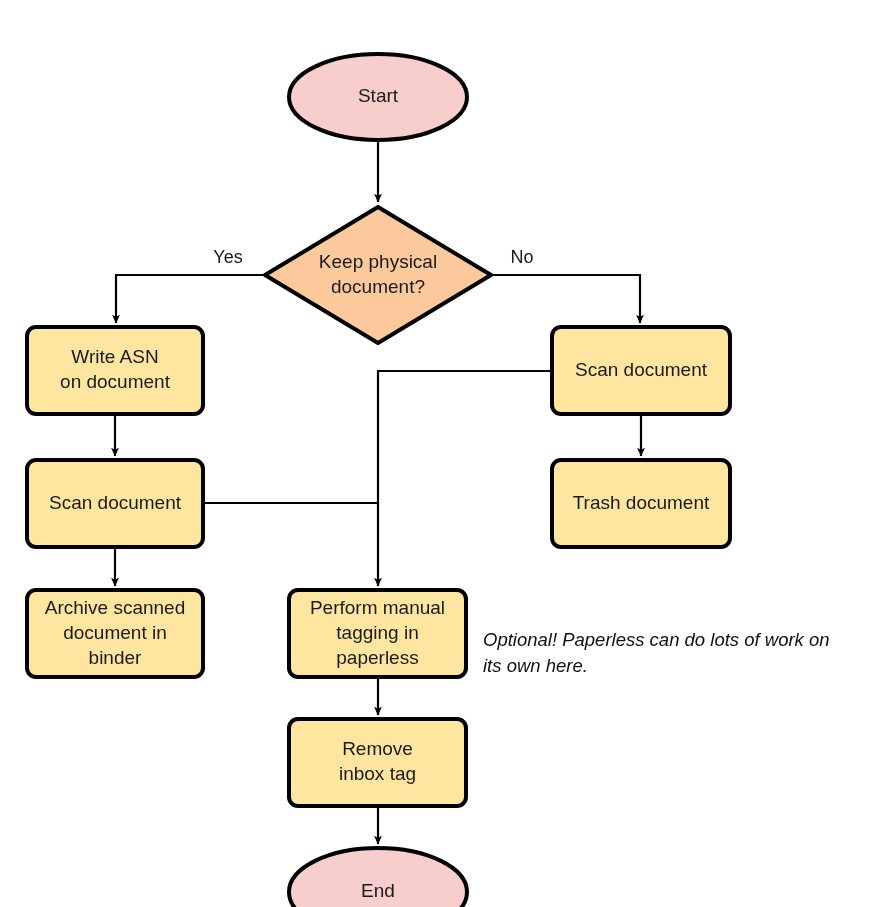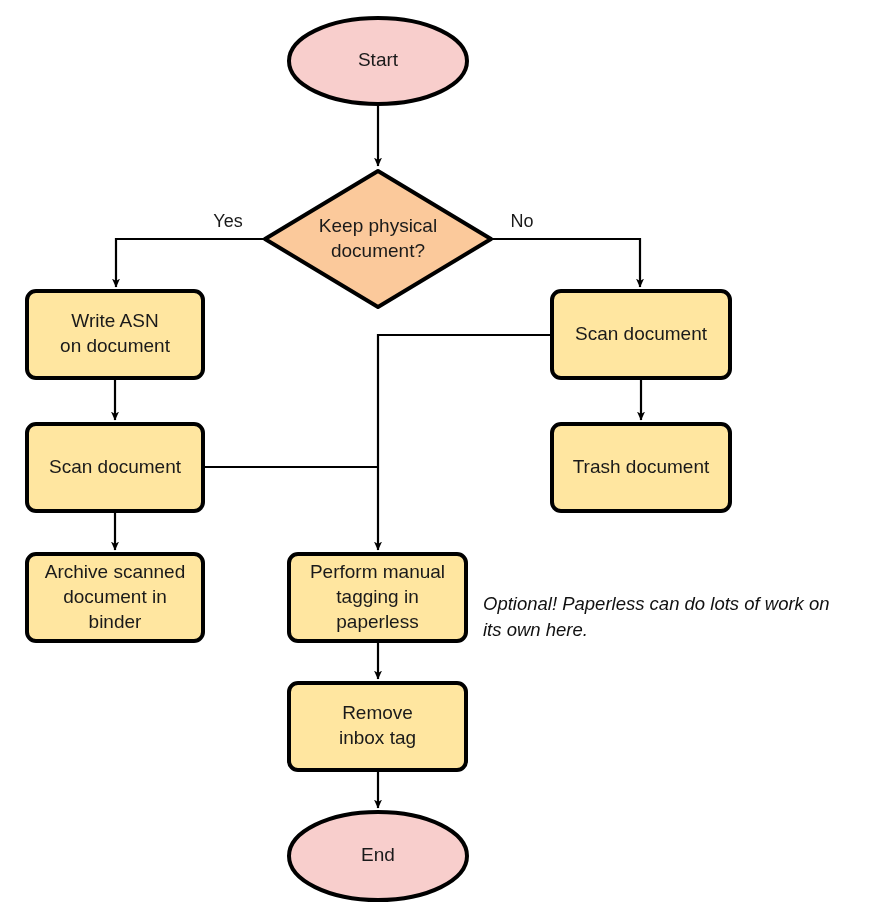--- a/index.html
+++ b/index.html
@@ -12,20 +12,21 @@
     width: 888px;
     height: 907px;
     font-family: "Liberation Sans", sans-serif;
     color: #000000;
     overflow: hidden;
   }
   #flowchart-root {
     position: relative;
     width: 888px;
     height: 792px;
+    margin-top: 36px;
   }
   svg#flow-svg {
     display: block;
     width: 888px;
     height: 907px;
   }
   .node-shape {
     stroke: #000000;
     stroke-width: 4;
     stroke-linejoin: round;

